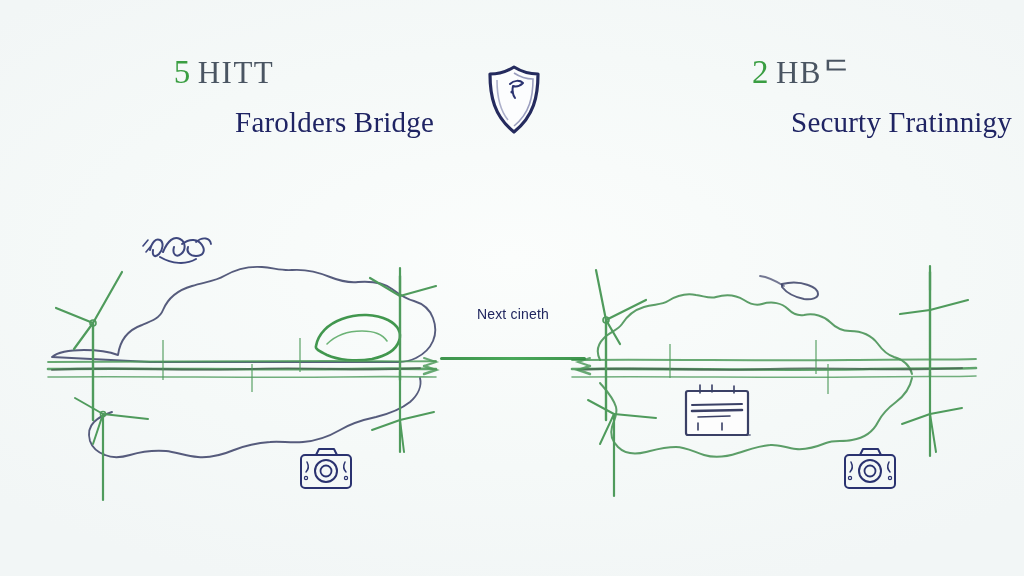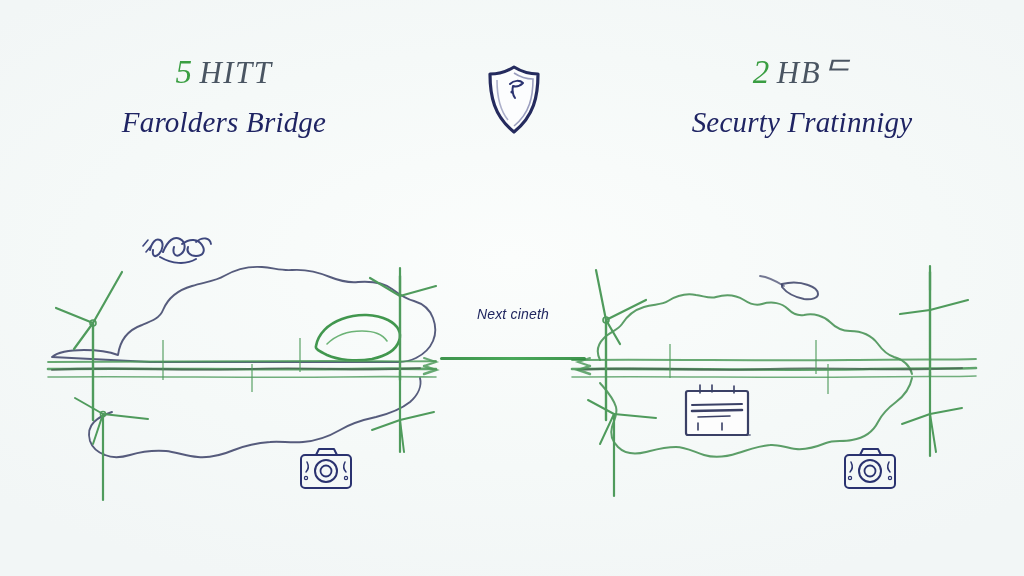--- a/index.html
+++ b/index.html
@@ -13,21 +13,20 @@
     font-family: "Liberation Serif", serif;
     background: #f7fafa;
   }
   #stage {
     position: relative;
     width: 1024px;
     height: 576px;
     background:
       radial-gradient(ellipse 70% 60% at 50% 45%, #fbfdfc 0%, #f5f9f8 60%, #f2f6f6 100%);
     overflow: hidden;
-    font-style: italic;
   }
 
   
   .panel-head {
     position: absolute;
     top: 56px;
     width: 420px;
     text-align: center;
     line-height: 1;
   }
@@ -47,20 +46,21 @@
   .kicker .tag {
     color: #4a5562;
     letter-spacing: 1.5px;
   }
   .panel-title {
     margin-top: 19px;
     font-size: 29px;
     color: #1f2463;
     white-space: nowrap;
     letter-spacing: .2px;
+    text-align: right;
   }
 
   
   .shield-wrap {
     position: absolute;
     left: 484px;
     top: 62px;
     width: 60px;
     height: 76px;
   }

